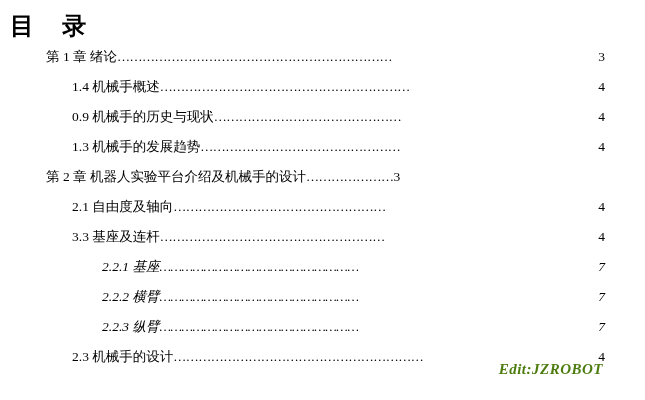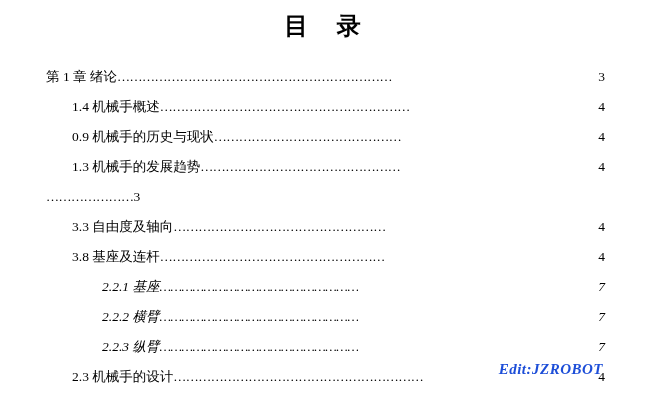--- a/index.html
+++ b/index.html
@@ -15,30 +15,30 @@
     color: #000000;
     overflow: hidden;
   }
   .page {
     position: relative;
     width: 645px;
     height: 400px;
     box-sizing: border-box;
   }
   .doc-title {
-    text-align: center;
+    text-align: left;
     font-size: 24px;
     font-weight: bold;
     letter-spacing: 10px;
     padding-top: 10px;
     padding-left: 10px;
     font-family: "DejaVu Serif", "Liberation Serif", serif;
   }
   .toc {
-    margin-top: 28px;
+    margin-top: 8px;
     padding: 0 40px 0 46px;
   }
   .toc-row {
     display: flex;
     align-items: baseline;
     font-size: 13.5px;
     line-height: 1;
     margin-bottom: 0;
     height: 30px;
   }
@@ -76,21 +76,21 @@
     font-size: 13.5px;
   }
   .watermark {
     position: absolute;
     right: 42px;
     bottom: 22px;
     font-family: "Liberation Serif", "DejaVu Serif", serif;
     font-style: italic;
     font-weight: bold;
     font-size: 15px;
-    color: #1d4ed8;
+    color: #4d7c0f;
     letter-spacing: 0.5px;
   }
 </style>
 </head>
 <body>
 
 <div class="page">
 
   <div class="doc-title">目  录</div>
 
@@ -118,34 +118,35 @@
     </div>
 
     <div class="toc-row lvl1">
       <span class="label">1.3  机械手的发展趋势</span>
       <span class="leader">…………………………………………</span>
       <span class="spacer"></span>
       <span class="pageno pagecol">4</span>
     </div>
 
     <div class="toc-row lvl0">
+      <span class="label">第 2 章  机器人实验平台介绍及机械手的设计</span>
       <span class="leader">…………………</span>
       <span class="inline-page">3</span>
       <span class="spacer"></span>
     </div>
 
     <div class="toc-row lvl1">
-      <span class="label">3.3 自由度及轴向</span>
+      <span class="label">2.1 自由度及轴向</span>
       <span class="leader">……………………………………………</span>
       <span class="spacer"></span>
       <span class="pageno pagecol">4</span>
     </div>
 
     <div class="toc-row lvl1">
-      <span class="label">3.8  基座及连杆</span>
+      <span class="label">3.3  基座及连杆</span>
       <span class="leader">………………………………………………</span>
       <span class="spacer"></span>
       <span class="pageno pagecol">4</span>
     </div>
 
     <div class="toc-row lvl2">
       <span class="label">2.2.1  基座</span>
       <span class="leader">………………………………………………</span>
       <span class="spacer"></span>
       <span class="pageno pagecol">7</span>

